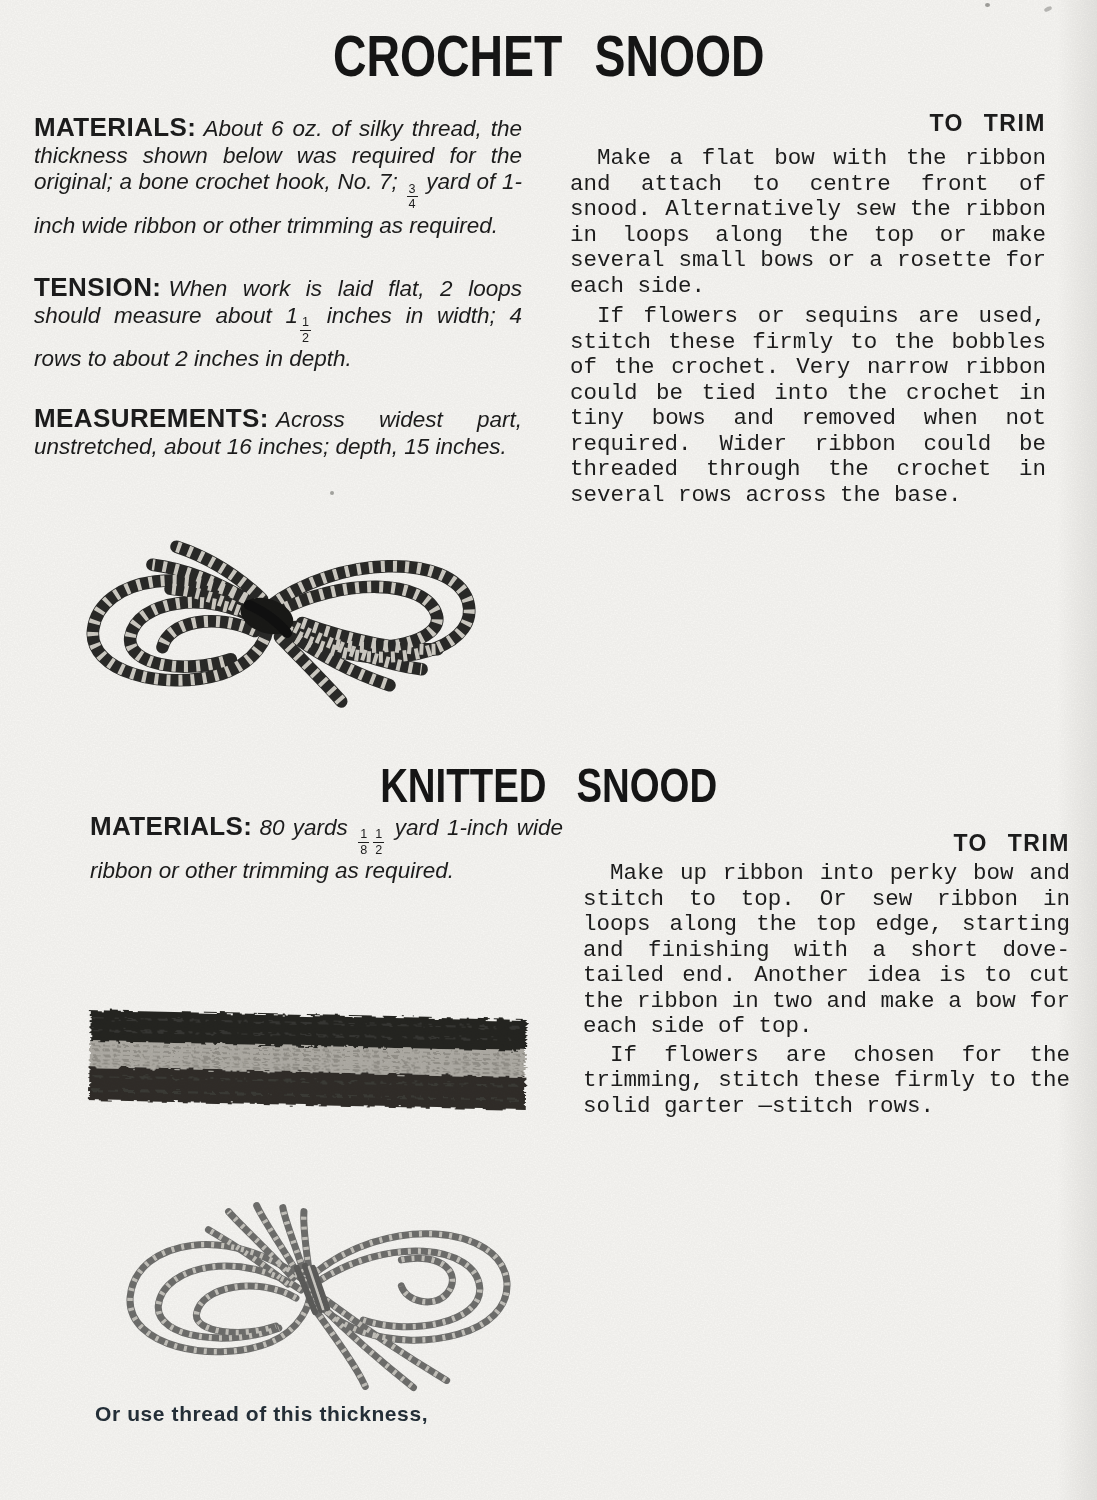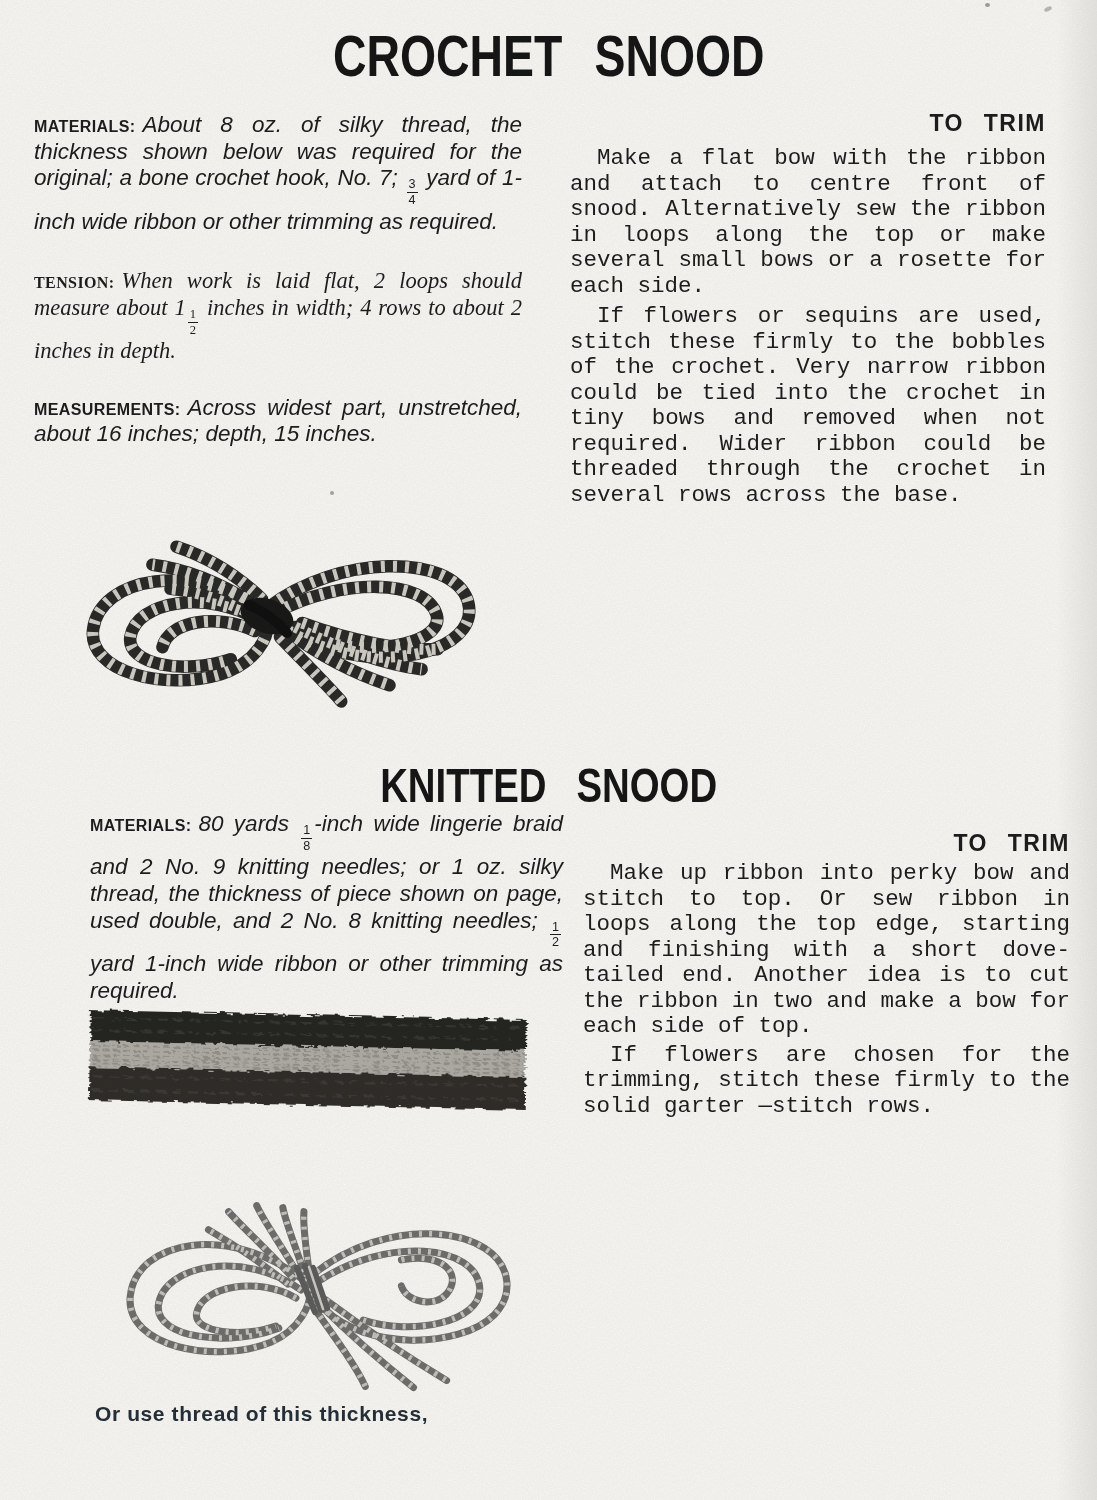--- a/index.html
+++ b/index.html
@@ -19,22 +19,22 @@
   .t2{top:758px;font-size:48px;}
   
   .col{position:absolute;text-align:justify;}
   .col p{margin:0;}
   .c-left{left:34px;top:112px;width:488px;}
   .c-right{left:570px;top:110px;width:476px;}
   .k-left{left:90px;top:811px;width:473px;}
   .k-right{left:583px;top:830px;width:487px;}
   .sec{font-size:22.5px;line-height:1.18;}
   .it{font-style:italic;}
-  .label{font-weight:bold;font-style:normal;letter-spacing:.4px;margin-right:7px;font-size:16px;}
-  .gap1{margin-top:33px !important;font-family:Liberation Serif, serif;}
+  .label{font-weight:bold;font-style:normal;letter-spacing:.4px;margin-right:7px;font-size:26px;}
+  .gap1{margin-top:33px !important;}
   .gap2{margin-top:30px !important;}
   h2.trim{margin:0;font-size:23px;font-weight:bold;letter-spacing:1.5px;word-spacing:12px;text-align:right;}
   .body{font-size:22.5px;line-height:1.135;}
   .ind{text-indent:27px;font-family:Liberation Mono, monospace;}
   .c-right .body{margin-top:9px;}
   .c-right .p2{margin-top:5px;}
   .k-right .body{margin-top:4px;}
   .k-right .p2{margin-top:3px;}
   
   .frac{display:inline-flex;flex-direction:column;align-items:center;line-height:1;font-size:0.56em;font-style:normal;vertical-align:-0.42em;margin:0 2px;position:relative;top:-2px;}
@@ -61,21 +61,21 @@
 
 <div class="page">
 
   <div class="speck sp1"></div>
   <div class="speck sp2"></div>
   <div class="speck sp3"></div>
 
   <h1 class="title t1"><span class="tin">CROCHET SNOOD</span></h1>
 
   <div class="col c-left">
-    <p class="sec it"><span class="label">MATERIALS:</span><span>About 8 oz. of silky thread, the thickness shown below was required for the original; a bone crochet hook, No. 7; </span><span class="frac">
+    <p class="sec it"><span class="label">MATERIALS:</span><span>About 6 oz. of silky thread, the thickness shown below was required for the original; a bone crochet hook, No. 7; </span><span class="frac">
           <span class="num">3</span>
           <span class="den">4</span>
         </span><span> yard of 1-inch wide ribbon or other trimming as required.</span></p>
 
     <p class="sec it gap1"><span class="label">TENSION:</span><span>When work is laid flat, 2 loops should measure about 1</span><span class="frac">
           <span class="num">1</span>
           <span class="den">2</span>
         </span><span> inches in width; 4 rows to about 2 inches in depth.</span></p>
 
     <p class="sec it gap2"><span class="label">MEASUREMENTS:</span><span>Across widest part, unstretched, about 16 inches; depth, 15 inches.</span></p>
@@ -137,21 +137,21 @@
       </g>
     </svg>
   </div>
 
   <h1 class="title t2"><span class="tin">KNITTED SNOOD</span></h1>
 
   <div class="col k-left">
     <p class="sec it"><span class="label">MATERIALS:</span><span>80 yards </span><span class="frac">
           <span class="num">1</span>
           <span class="den">8</span>
-        </span><span>-inch wide lingerie braid and 2 No. 9 knitting needles; or 1 oz. silky thread, the thickness of piece shown on page, used double, and 2 No. 8 knitting needles; </span><span class="frac">
+        </span><span class="frac">
           <span class="num">1</span>
           <span class="den">2</span>
         </span><span> yard 1-inch wide ribbon or other trimming as required.</span></p>
   </div>
 
   <div class="col k-right">
     <h2 class="trim">TO TRIM</h2>
     <p class="body ind">Make up ribbon into perky bow and stitch to top.  Or sew ribbon in loops along the top edge, starting and finishing with a short dove-tailed end.  Another idea is to cut the ribbon in two and make a bow for each side of top.</p>
     <p class="body ind p2">If flowers are chosen for the trimming, stitch these firmly to the solid garter —stitch rows.</p>
   </div>

